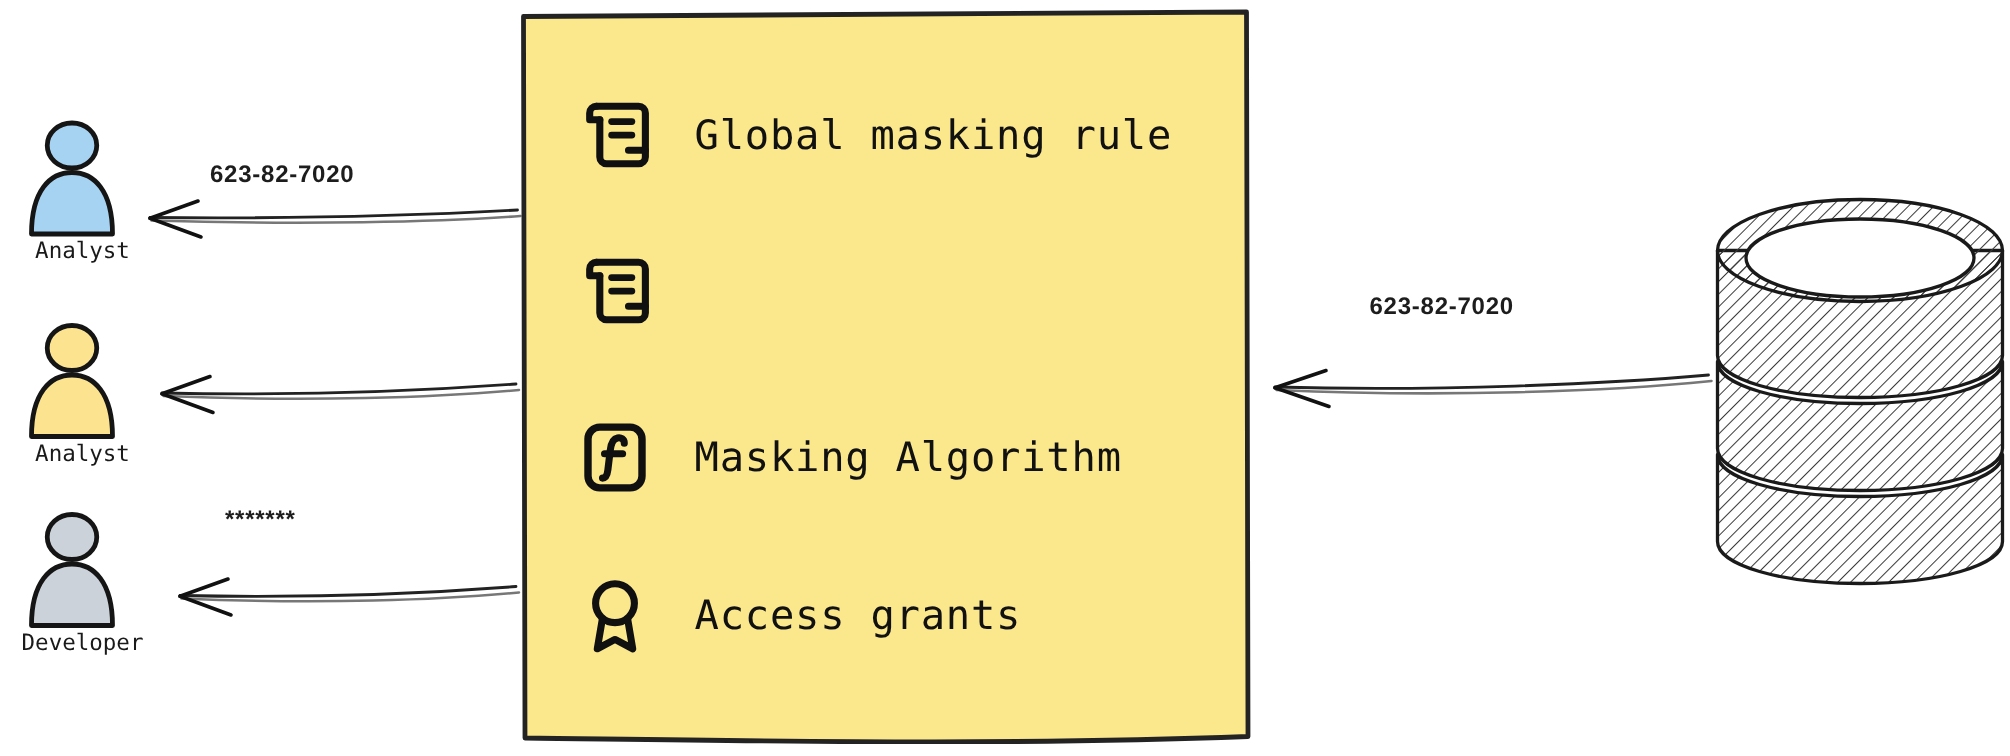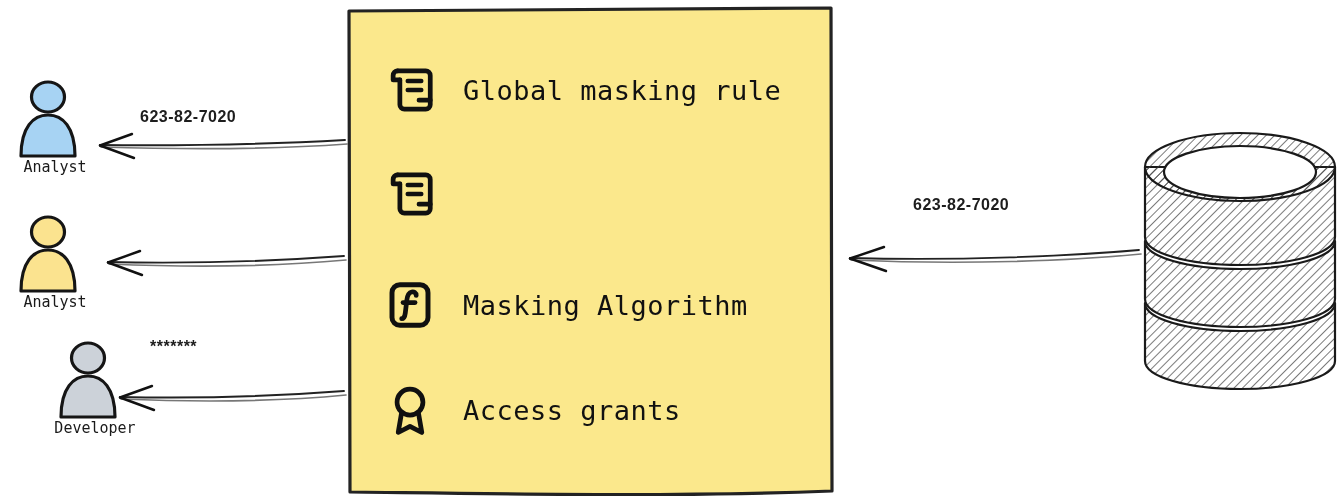--- a/index.html
+++ b/index.html
@@ -120,21 +120,21 @@
   </div>
 
   <div class="actor" style="left:0px; top:213px;">
     <svg class="actor-glyph" viewBox="0 0 110 82">
       <ellipse cx="48" cy="19" rx="16.5" ry="15" fill="#fbe38f" stroke="#151515" stroke-width="3.2"></ellipse>
       <path d="M21 78 C21 49 33.5 37 48 37 C62.5 37 75 49 75 78 Z" fill="#fbe38f" stroke="#151515" stroke-width="3.2" stroke-linejoin="round"></path>
     </svg>
     <div class="actor-label">Analyst</div>
   </div>
 
-  <div class="actor" style="left:0px; top:339px;padding-left:40px;">
+  <div class="actor" style="left:0px; top:339px;">
     <svg class="actor-glyph" viewBox="0 0 110 82">
       <ellipse cx="48" cy="19" rx="16.5" ry="15" fill="#ccd2d9" stroke="#151515" stroke-width="3.2"></ellipse>
       <path d="M21 78 C21 49 33.5 37 48 37 C62.5 37 75 49 75 78 Z" fill="#ccd2d9" stroke="#151515" stroke-width="3.2" stroke-linejoin="round"></path>
     </svg>
     <div class="actor-label">Developer</div>
   </div>
 
   <div class="flow-label" style="left:140px; top:108px;">623-82-7020</div>
   <svg class="arrow-svg" style="left:92px; top:128px; width:260px; height:36px;" viewBox="0 0 260 36">
     <path d="M253 12 C200 15 110 18 8 17" fill="none" stroke="#222" stroke-width="1.9" stroke-linecap="round"></path>

